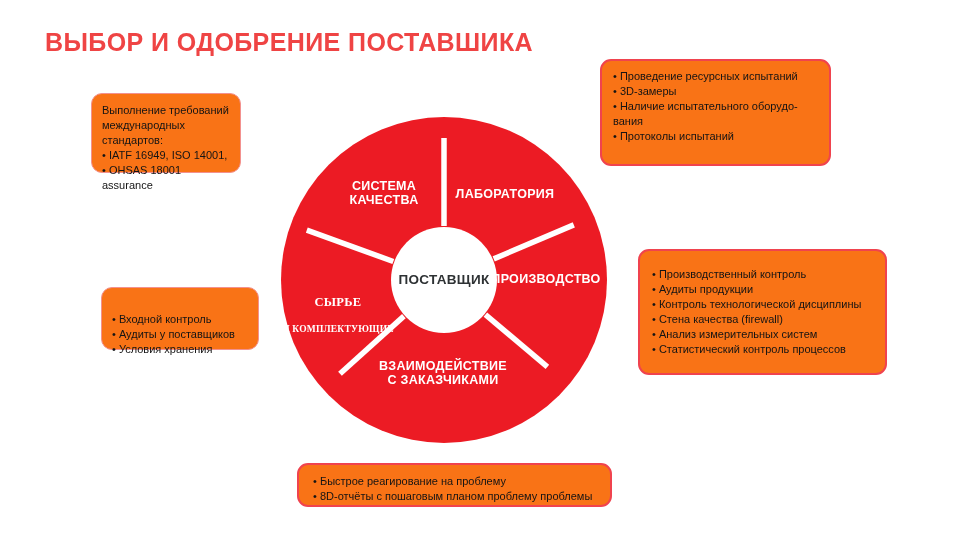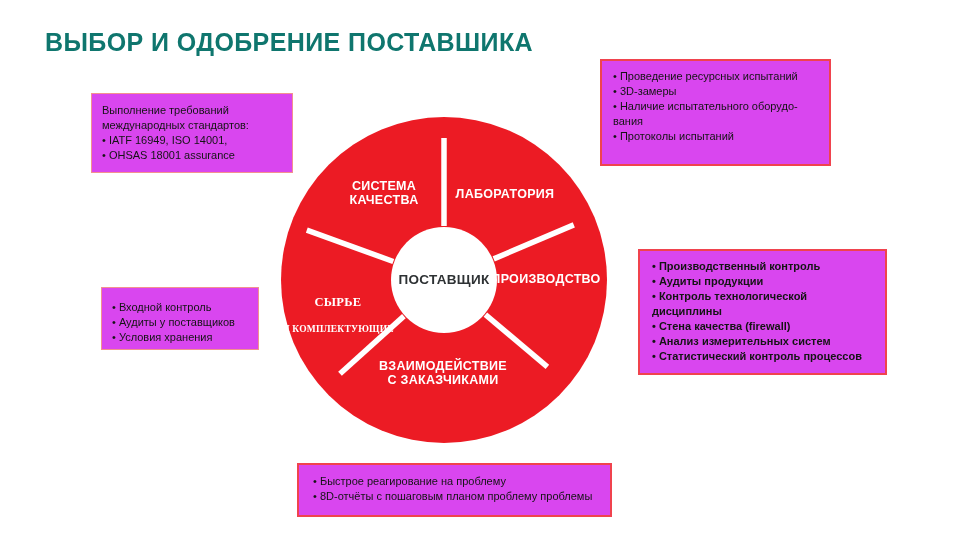--- a/index.html
+++ b/index.html
@@ -7,36 +7,36 @@
   body {
     position:relative;
     width:961px; height:541px;
     background:#ffffff;
     font-family:"Liberation Sans", sans-serif;
     overflow:hidden;
   }
   .slide-title {
     position:absolute; left:45px; top:28px;
     font-size:25px; font-weight:bold; letter-spacing:.4px;
-    color:#0f766e; white-space:nowrap;
+    color:#ef4444; white-space:nowrap;
   }
   
   .box {
-    position:absolute; background:#d946ef;
-    font-size:11px; line-height:15px; color:#141414;
+    position:absolute; background:#f97316;
+    font-size:11px; line-height:15px; color:#141414;border-radius:11px;
   }
   .box.light { border:1px solid #f3918f; }
   .box.strong { border:2px solid #f0434e; }
   .box .intro { white-space:pre-line; }
   .bullet-item { white-space:pre-line; }
-  #box-standards  { left:91px;  top:93px;  width:202px; height:80px;  padding:9px 10px; }
+  #box-standards  { left:91px;  top:93px;  width:150px; height:80px;  padding:9px 10px; }
   #box-laboratory { left:600px; top:59px;  width:231px; height:107px; padding:8px 11px; }
-  #box-incoming   { left:101px; top:287px; width:158px; height:63px;  padding:12px 10px; }
-  #box-production { left:638px; top:249px; width:249px; height:126px; padding:8px 12px;font-weight:bold; }
-  #box-customers  { left:297px; top:463px; width:315px; height:54px;  padding:9px 14px; }
+  #box-incoming   { left:101px; top:287px; width:158px; height:63px;  padding:24px 10px; }
+  #box-production { left:638px; top:249px; width:249px; height:126px; padding:16px 12px; }
+  #box-customers  { left:297px; top:463px; width:315px; height:44px;  padding:9px 14px; }
   
   #wheel-svg { position:absolute; left:281px; top:117px; width:326px; height:326px; }
   .wheel-label {
     position:absolute; text-align:center; color:#ffffff;
     font-weight:bold; font-size:12.5px; line-height:13.5px;
     letter-spacing:.3px; white-space:pre-line;
   }
   #label-quality    { left:324px; top:180px; width:120px; }
   #label-laboratory { left:445px; top:188px; width:120px; }
   #label-production { left:486px; top:273px; width:120px; }

